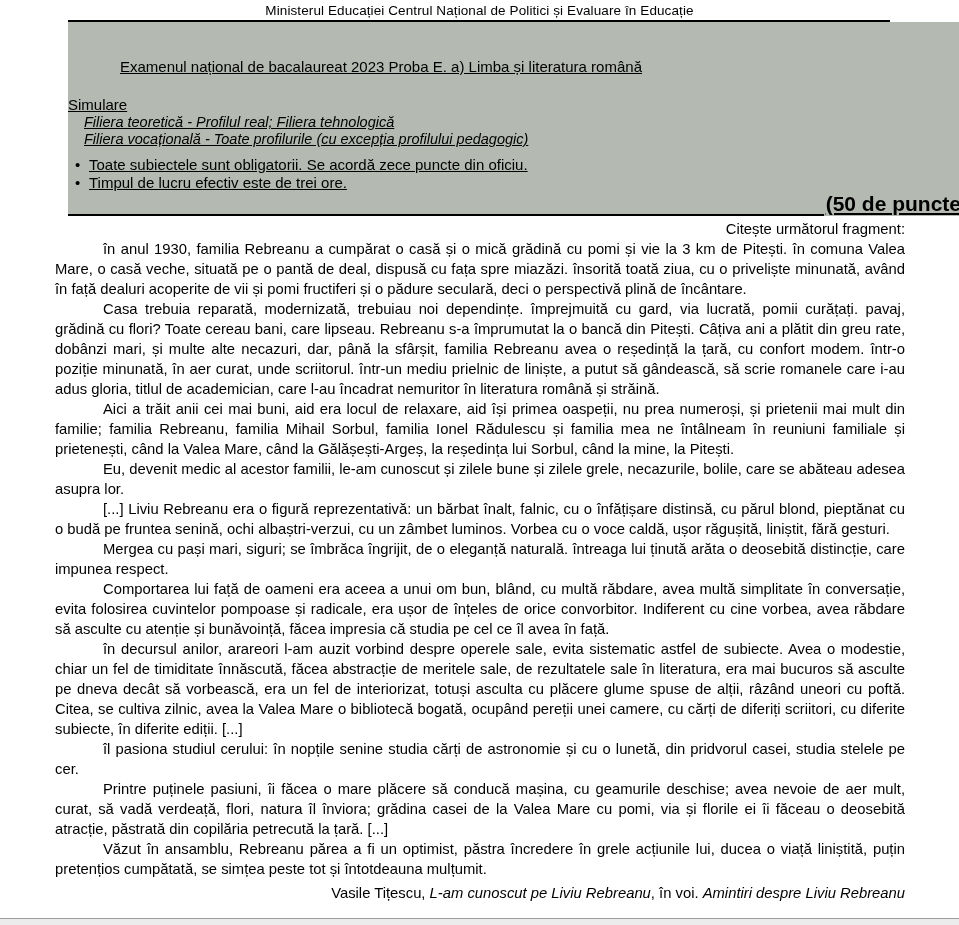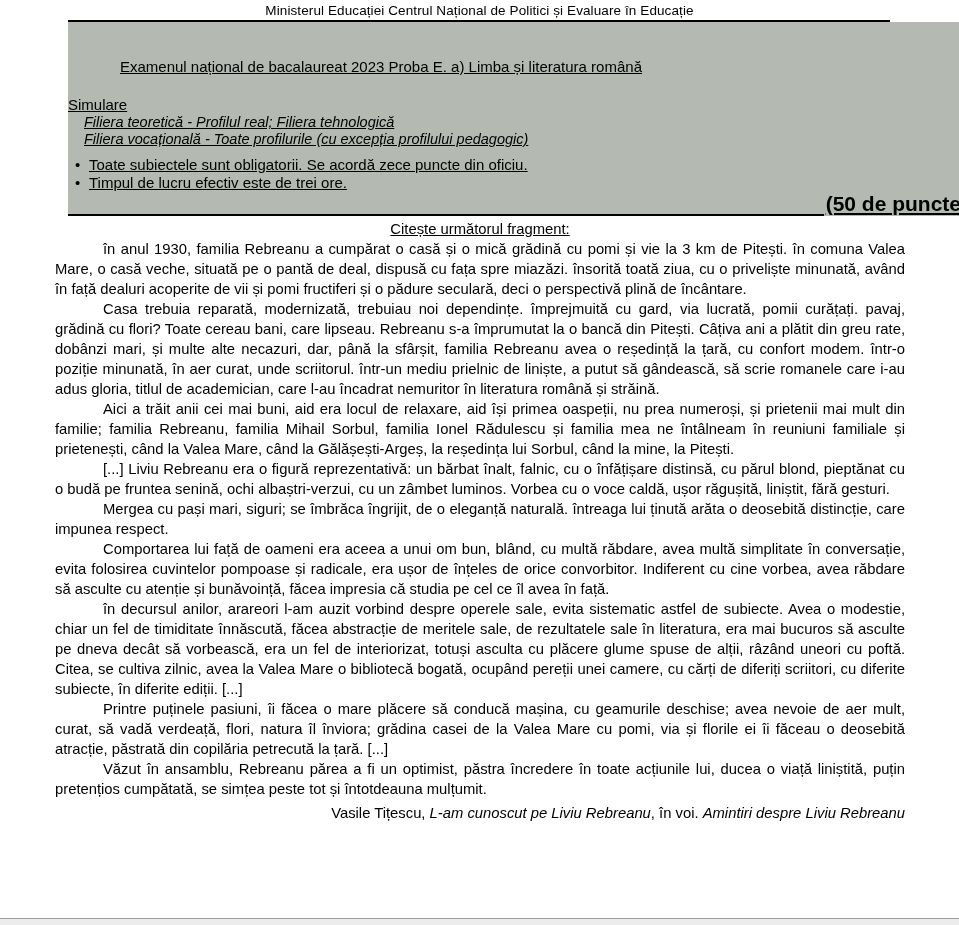--- a/index.html
+++ b/index.html
@@ -84,21 +84,21 @@
     font-weight: bold;
     font-size: 21px;
     padding: 0 0 0 2px;
     white-space: nowrap;
   }
   .content {
     margin: 3px 54px 0 55px;
     font-size: 14.8px;
     line-height: 20px;
   }
-  .content .intro { text-indent: 0; text-align: center; text-decoration: underline; }
+  .content .intro { text-indent: 0; text-align: right; }
   .content p {
     text-indent: 48px;
     text-align: justify;
   }
   .citation {
     text-align: right;
     margin-top: 4px;
     font-size: 14.8px;
   }
   .citation .italic { font-style: italic; text-align: center; }
@@ -138,25 +138,27 @@
     <div class="points-label">(50 de puncte)</div>
   </div>
 </div>
 
 <div class="content">
   <p class="intro">Citește următorul fragment:</p>
 
   <p>în anul 1930, familia Rebreanu a cumpărat o casă și o mică grădină cu pomi și vie la 3 km de Pitești. în comuna Valea Mare, o casă veche, situată pe o pantă de deal, dispusă cu fața spre miazăzi. însorită toată ziua, cu o priveliște minunată, având în față dealuri acoperite de vii și pomi fructiferi și o pădure seculară, deci o perspectivă plină de încântare.</p>
   <p>Casa trebuia reparată, modernizată, trebuiau noi dependințe. împrejmuită cu gard, via lucrată, pomii curățați. pavaj, grădină cu flori? Toate cereau bani, care lipseau. Rebreanu s-a împrumutat la o bancă din Pitești. Câțiva ani a plătit din greu rate, dobânzi mari, și multe alte necazuri, dar, până la sfârșit, familia Rebreanu avea o reședință la țară, cu confort modem. într-o poziție minunată, în aer curat, unde scriitorul. într-un mediu prielnic de liniște, a putut să gândească, să scrie romanele care i-au adus gloria, titlul de academician, care l-au încadrat nemuritor în literatura română și străină.</p>
   <p>Aici a trăit anii cei mai buni, aid era locul de relaxare, aid își primea oaspeții, nu prea numeroși, și prietenii mai mult din familie; familia Rebreanu, familia Mihail Sorbul, familia Ionel Rădulescu și familia mea ne întâlneam în reuniuni familiale și prietenești, când la Valea Mare, când la Gălășești-Argeș, la reședința lui Sorbul, când la mine, la Pitești.</p>
+  <p>Eu, devenit medic al acestor familii, le-am cunoscut și zilele bune și zilele grele, necazurile, bolile, care se abăteau adesea asupra lor.</p>
   <p>[...] Liviu Rebreanu era o figură reprezentativă: un bărbat înalt, falnic, cu o înfățișare distinsă, cu părul blond, pieptănat cu o budă pe fruntea senină, ochi albaștri-verzui, cu un zâmbet luminos. Vorbea cu o voce caldă, ușor răgușită, liniștit, fără gesturi.</p>
   <p>Mergea cu pași mari, siguri; se îmbrăca îngrijit, de o eleganță naturală. întreaga lui ținută arăta o deosebită distincție, care impunea respect.</p>
   <p>Comportarea lui față de oameni era aceea a unui om bun, blând, cu multă răbdare, avea multă simplitate în conversație, evita folosirea cuvintelor pompoase și radicale, era ușor de înțeles de orice convorbitor. Indiferent cu cine vorbea, avea răbdare să asculte cu atenție și bunăvoință, făcea impresia că studia pe cel ce îl avea în față.</p>
   <p>în decursul anilor, arareori l-am auzit vorbind despre operele sale, evita sistematic astfel de subiecte. Avea o modestie, chiar un fel de timiditate înnăscută, făcea abstracție de meritele sale, de rezultatele sale în literatura, era mai bucuros să asculte pe dneva decât să vorbească, era un fel de interiorizat, totuși asculta cu plăcere glume spuse de alții, râzând uneori cu poftă. Citea, se cultiva zilnic, avea la Valea Mare o bibliotecă bogată, ocupând pereții unei camere, cu cărți de diferiți scriitori, cu diferite subiecte, în diferite ediții. [...]</p>
+  <p>îl pasiona studiul cerului: în nopțile senine studia cărți de astronomie și cu o lunetă, din pridvorul casei, studia stelele pe cer.</p>
   <p>Printre puținele pasiuni, îi făcea o mare plăcere să conducă mașina, cu geamurile deschise; avea nevoie de aer mult, curat, să vadă verdeață, flori, natura îl înviora; grădina casei de la Valea Mare cu pomi, via și florile ei îi făceau o deosebită atracție, păstrată din copilăria petrecută la țară. [...]</p>
-  <p>Văzut în ansamblu, Rebreanu părea a fi un optimist, păstra încredere în toate acțiunile lui, ducea o viață liniștită, puțin pretențios cumpătată, se simțea peste tot și întotdeauna mulțumit.</p>
+  <p>Văzut în ansamblu, Rebreanu părea a fi un optimist, păstra încredere în grele acțiunile lui, ducea o viață liniștită, puțin pretențios cumpătată, se simțea peste tot și întotdeauna mulțumit.</p>
 
   <div class="citation">
     <span>Vasile Tițescu, </span><span class="italic">L-am cunoscut pe Liviu Rebreanu</span><span>, în voi. </span><span class="italic">Amintiri despre Liviu Rebreanu</span>
   </div>
 </div>
 
 <div class="bottom-strip"></div>
 
 </body></html>

